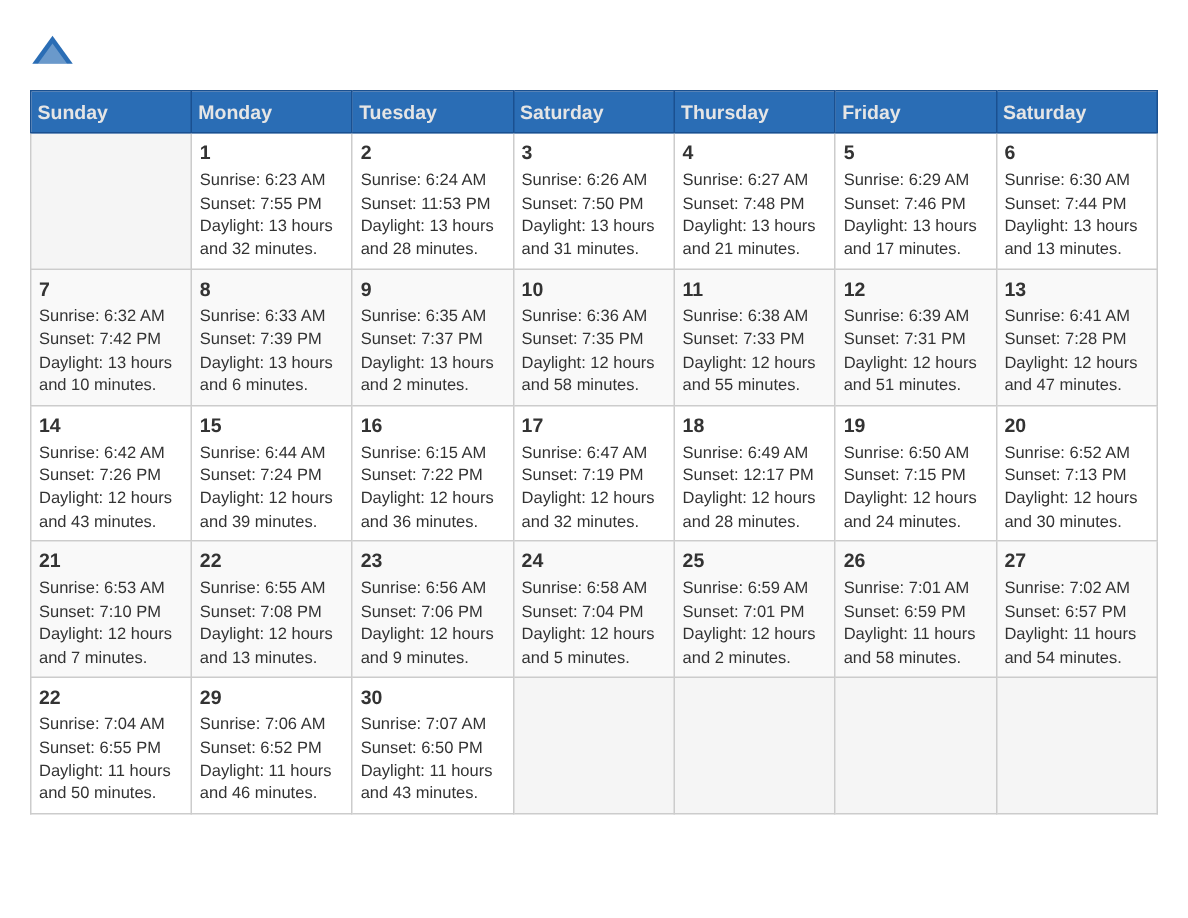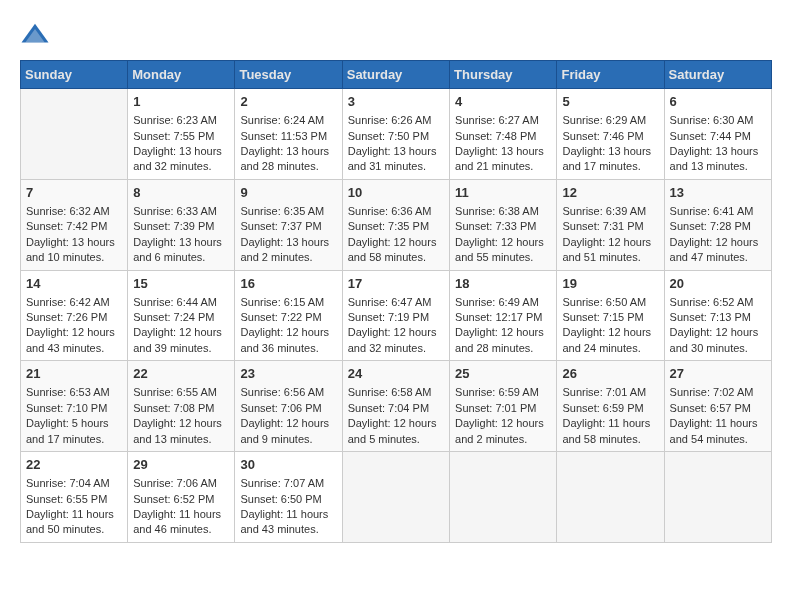--- a/index.html
+++ b/index.html
@@ -135,21 +135,21 @@
       <tr>
         <td><span class="day-num">14</span><span>Sunrise: 6:42 AM</span><br><span>Sunset: 7:26 PM</span><br><span>Daylight: 12 hours and 43 minutes.</span></td>
         <td><span class="day-num">15</span><span>Sunrise: 6:44 AM</span><br><span>Sunset: 7:24 PM</span><br><span>Daylight: 12 hours and 39 minutes.</span></td>
         <td><span class="day-num">16</span><span>Sunrise: 6:15 AM</span><br><span>Sunset: 7:22 PM</span><br><span>Daylight: 12 hours and 36 minutes.</span></td>
         <td><span class="day-num">17</span><span>Sunrise: 6:47 AM</span><br><span>Sunset: 7:19 PM</span><br><span>Daylight: 12 hours and 32 minutes.</span></td>
         <td><span class="day-num">18</span><span>Sunrise: 6:49 AM</span><br><span>Sunset: 12:17 PM</span><br><span>Daylight: 12 hours and 28 minutes.</span></td>
         <td><span class="day-num">19</span><span>Sunrise: 6:50 AM</span><br><span>Sunset: 7:15 PM</span><br><span>Daylight: 12 hours and 24 minutes.</span></td>
         <td><span class="day-num">20</span><span>Sunrise: 6:52 AM</span><br><span>Sunset: 7:13 PM</span><br><span>Daylight: 12 hours and 30 minutes.</span></td>
       </tr>
       <tr>
-        <td><span class="day-num">21</span><span>Sunrise: 6:53 AM</span><br><span>Sunset: 7:10 PM</span><br><span>Daylight: 5 hours and 17 minutes.</span></td>
+        <td><span class="day-num">21</span><span>Sunrise: 6:53 AM</span><br><span>Sunset: 7:10 PM</span><br><span>Daylight: 12 hours and 7 minutes.</span></td>
         <td><span class="day-num">22</span><span>Sunrise: 6:55 AM</span><br><span>Sunset: 7:08 PM</span><br><span>Daylight: 12 hours and 13 minutes.</span></td>
         <td><span class="day-num">23</span><span>Sunrise: 6:56 AM</span><br><span>Sunset: 7:06 PM</span><br><span>Daylight: 12 hours and 9 minutes.</span></td>
         <td><span class="day-num">24</span><span>Sunrise: 6:58 AM</span><br><span>Sunset: 7:04 PM</span><br><span>Daylight: 12 hours and 5 minutes.</span></td>
         <td><span class="day-num">25</span><span>Sunrise: 6:59 AM</span><br><span>Sunset: 7:01 PM</span><br><span>Daylight: 12 hours and 2 minutes.</span></td>
         <td><span class="day-num">26</span><span>Sunrise: 7:01 AM</span><br><span>Sunset: 6:59 PM</span><br><span>Daylight: 11 hours and 58 minutes.</span></td>
         <td><span class="day-num">27</span><span>Sunrise: 7:02 AM</span><br><span>Sunset: 6:57 PM</span><br><span>Daylight: 11 hours and 54 minutes.</span></td>
       </tr>
       <tr>
         <td><span class="day-num">22</span><span>Sunrise: 7:04 AM</span><br><span>Sunset: 6:55 PM</span><br><span>Daylight: 11 hours and 50 minutes.</span></td>
         <td><span class="day-num">29</span><span>Sunrise: 7:06 AM</span><br><span>Sunset: 6:52 PM</span><br><span>Daylight: 11 hours and 46 minutes.</span></td>

